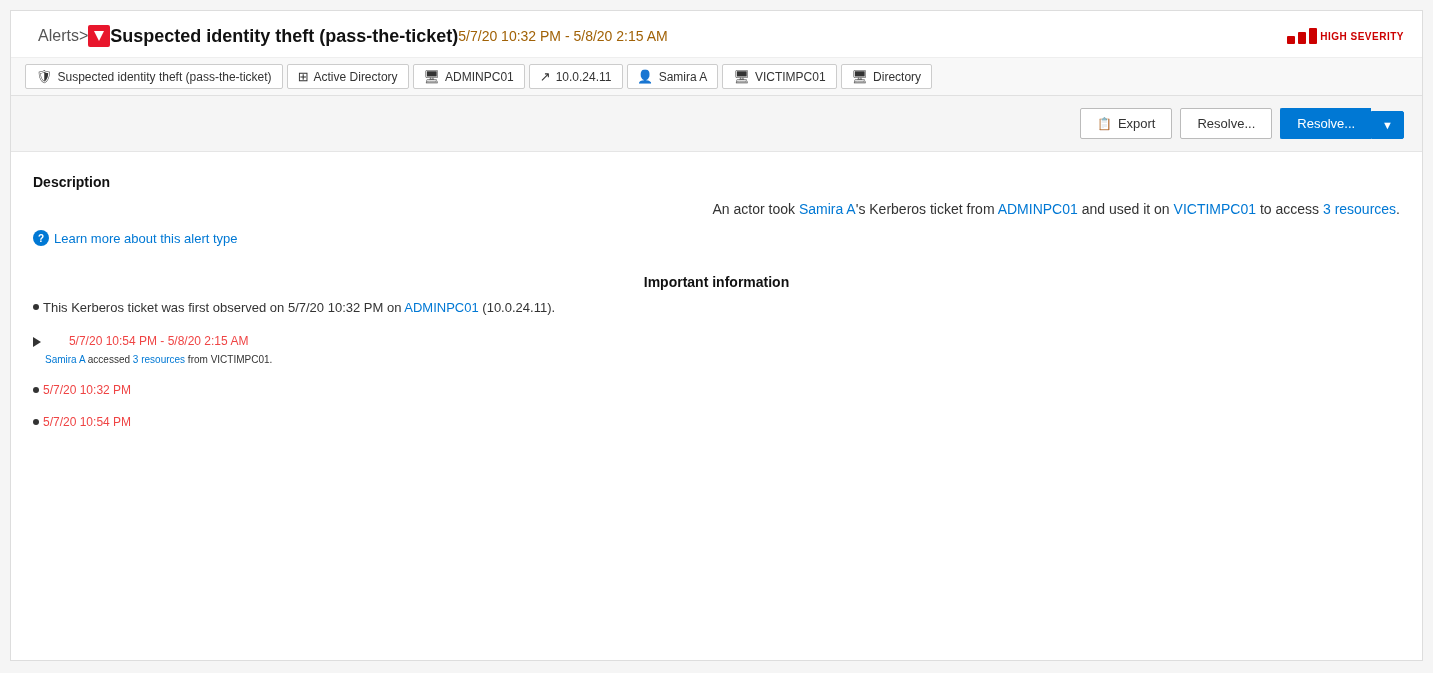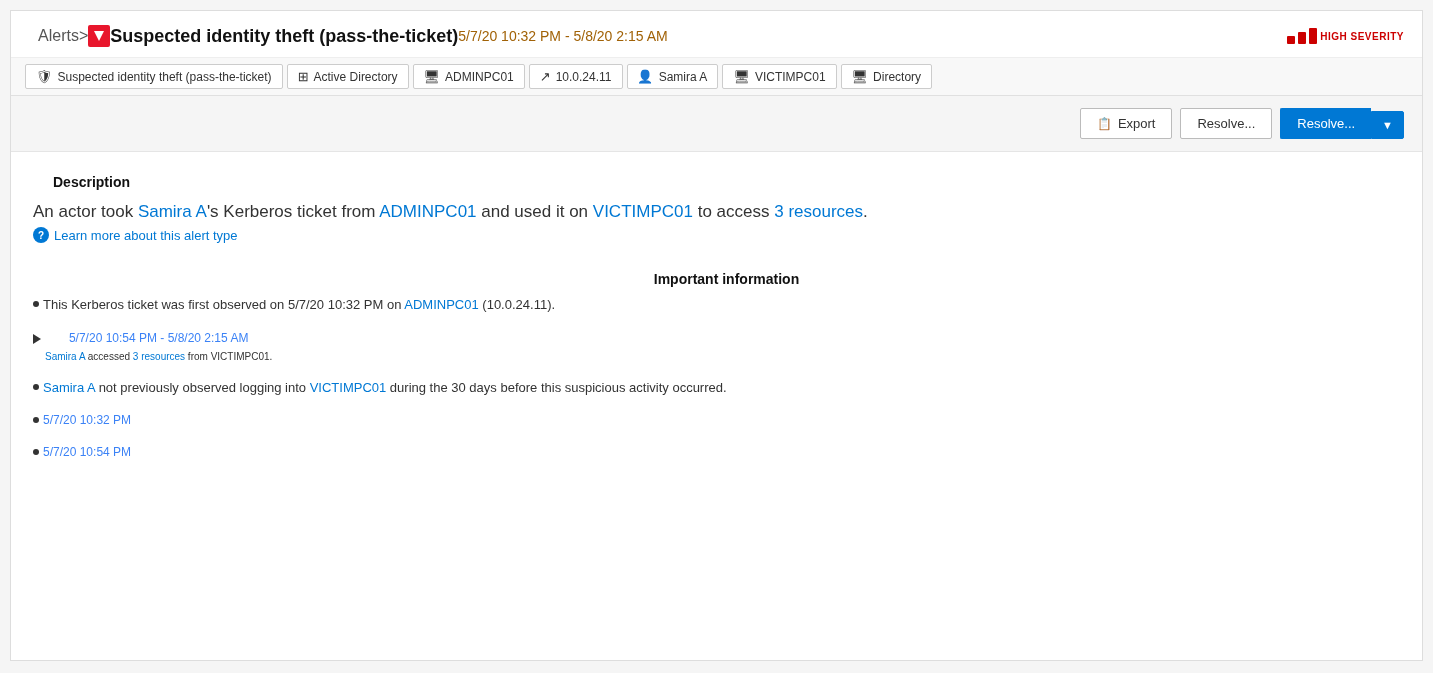--- a/index.html
+++ b/index.html
@@ -165,27 +165,27 @@
 
     
     .content {
       padding: 22px 22px 30px 22px;
     }
     .section-title {
       font-size: 14px;
       font-weight: 700;
       color: #111;
       margin-bottom: 8px;
-      margin-left: 20px;
     }
     .description-text {
-      font-size: 17px;
+      font-size: 14px;
       color: #333;
       line-height: 1.6;
-      margin-bottom: 2px;
+      margin-bottom: 10px;
+      text-align: right;
     }
     .link {
       color: #0078d4;
       text-decoration: none;
       cursor: pointer;
     }
     .learn-more {
       display: flex;
       align-items: center;
       gap: 5px;
@@ -237,21 +237,21 @@
       margin-top: 5px;
       flex-shrink: 0;
     }
     .sub-content {
       display: flex;
       flex-direction: column;
       gap: 2px;
     }
     .sub-time {
       font-size: 12px;
-      color: #3b82f6;
+      color: #ef4444;
     }
     .sub-text {
       font-size: 10px;
       color: #333;
     }
   </style>
 </head>
 <body>
 
 <div class="main-container">
@@ -352,26 +352,20 @@
         <li class="bullet-item">
           <span class="bullet-arrow"></span>
           <div class="sub-content">
             <span class="sub-time">5/7/20 10:54 PM - 5/8/20 2:15 AM</span>
             <span class="sub-text">
               <a class="link">Samira A</a><span> accessed </span><a class="link">3 resources</a><span> from </span><span>VICTIMPC01</span><span>.</span>
             </span>
           </div>
         </li>
 
-        <li class="bullet-item">
-          <span class="bullet-dot"></span>
-          <span>
-            <a class="link">Samira A</a><span> not previously observed logging into </span><a class="link">VICTIMPC01</a><span> during the 30 days before this suspicious activity occurred.</span>
-          </span>
-        </li>
 
         <li class="bullet-item">
           <span class="bullet-dot"></span>
           <div class="sub-content">
             <span class="sub-time">5/7/20 10:32 PM</span>
           </div>
         </li>
 
         <li class="bullet-item">
           <span class="bullet-dot"></span>

